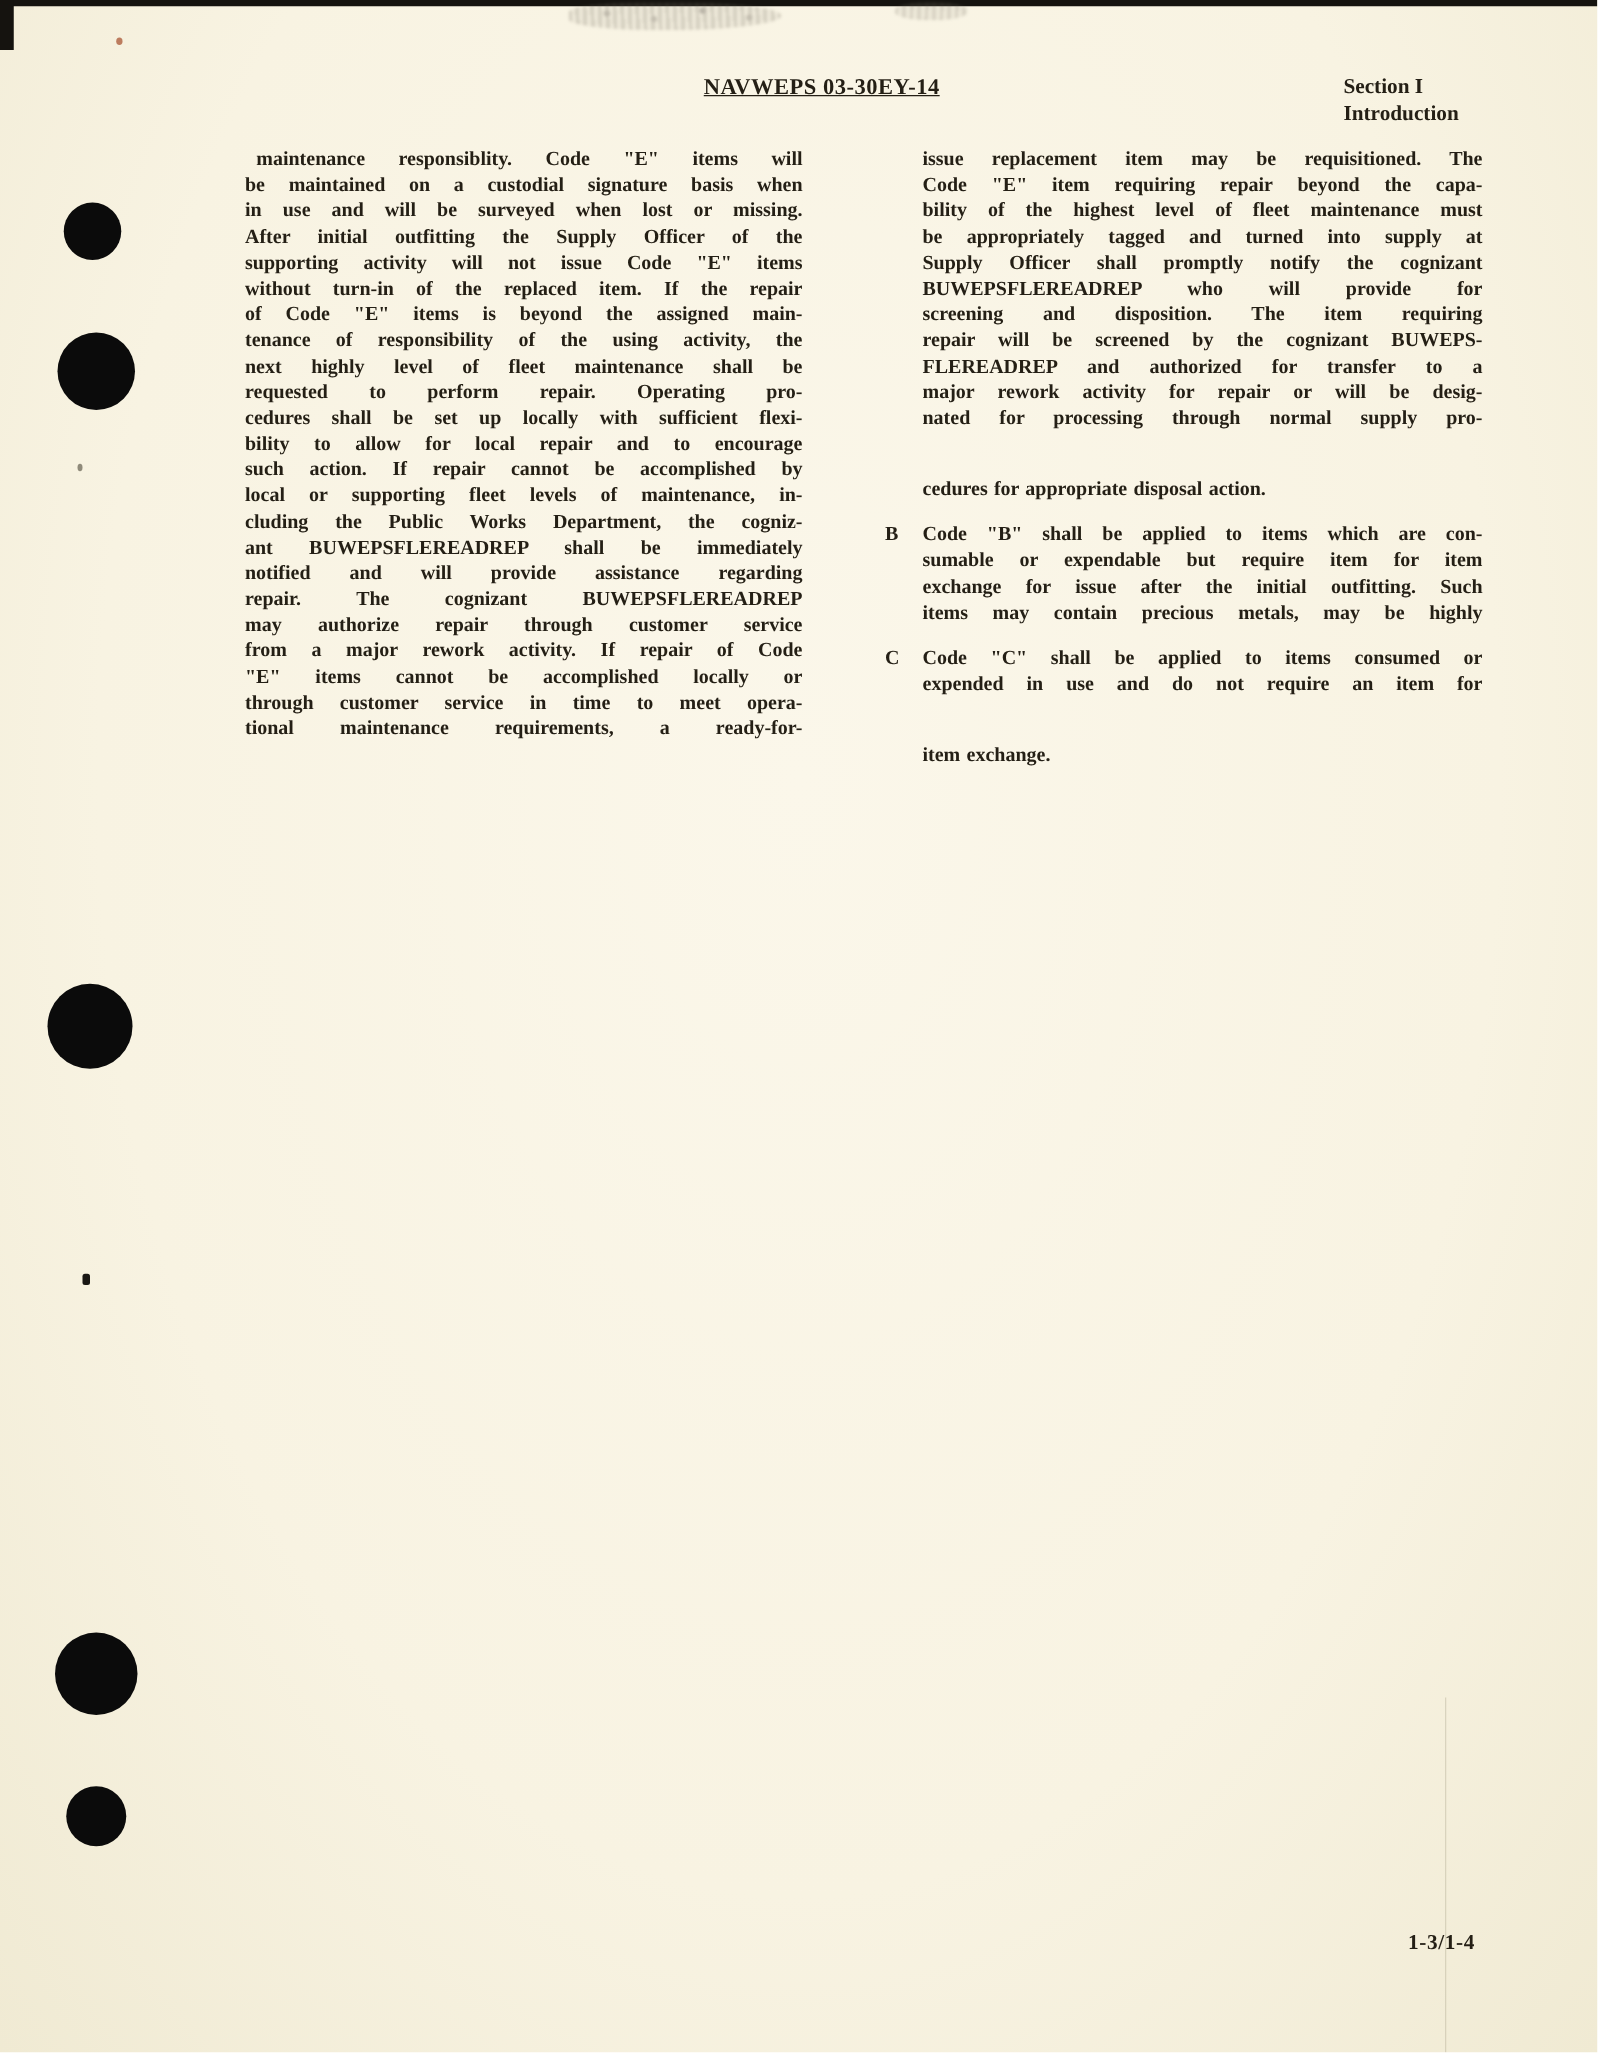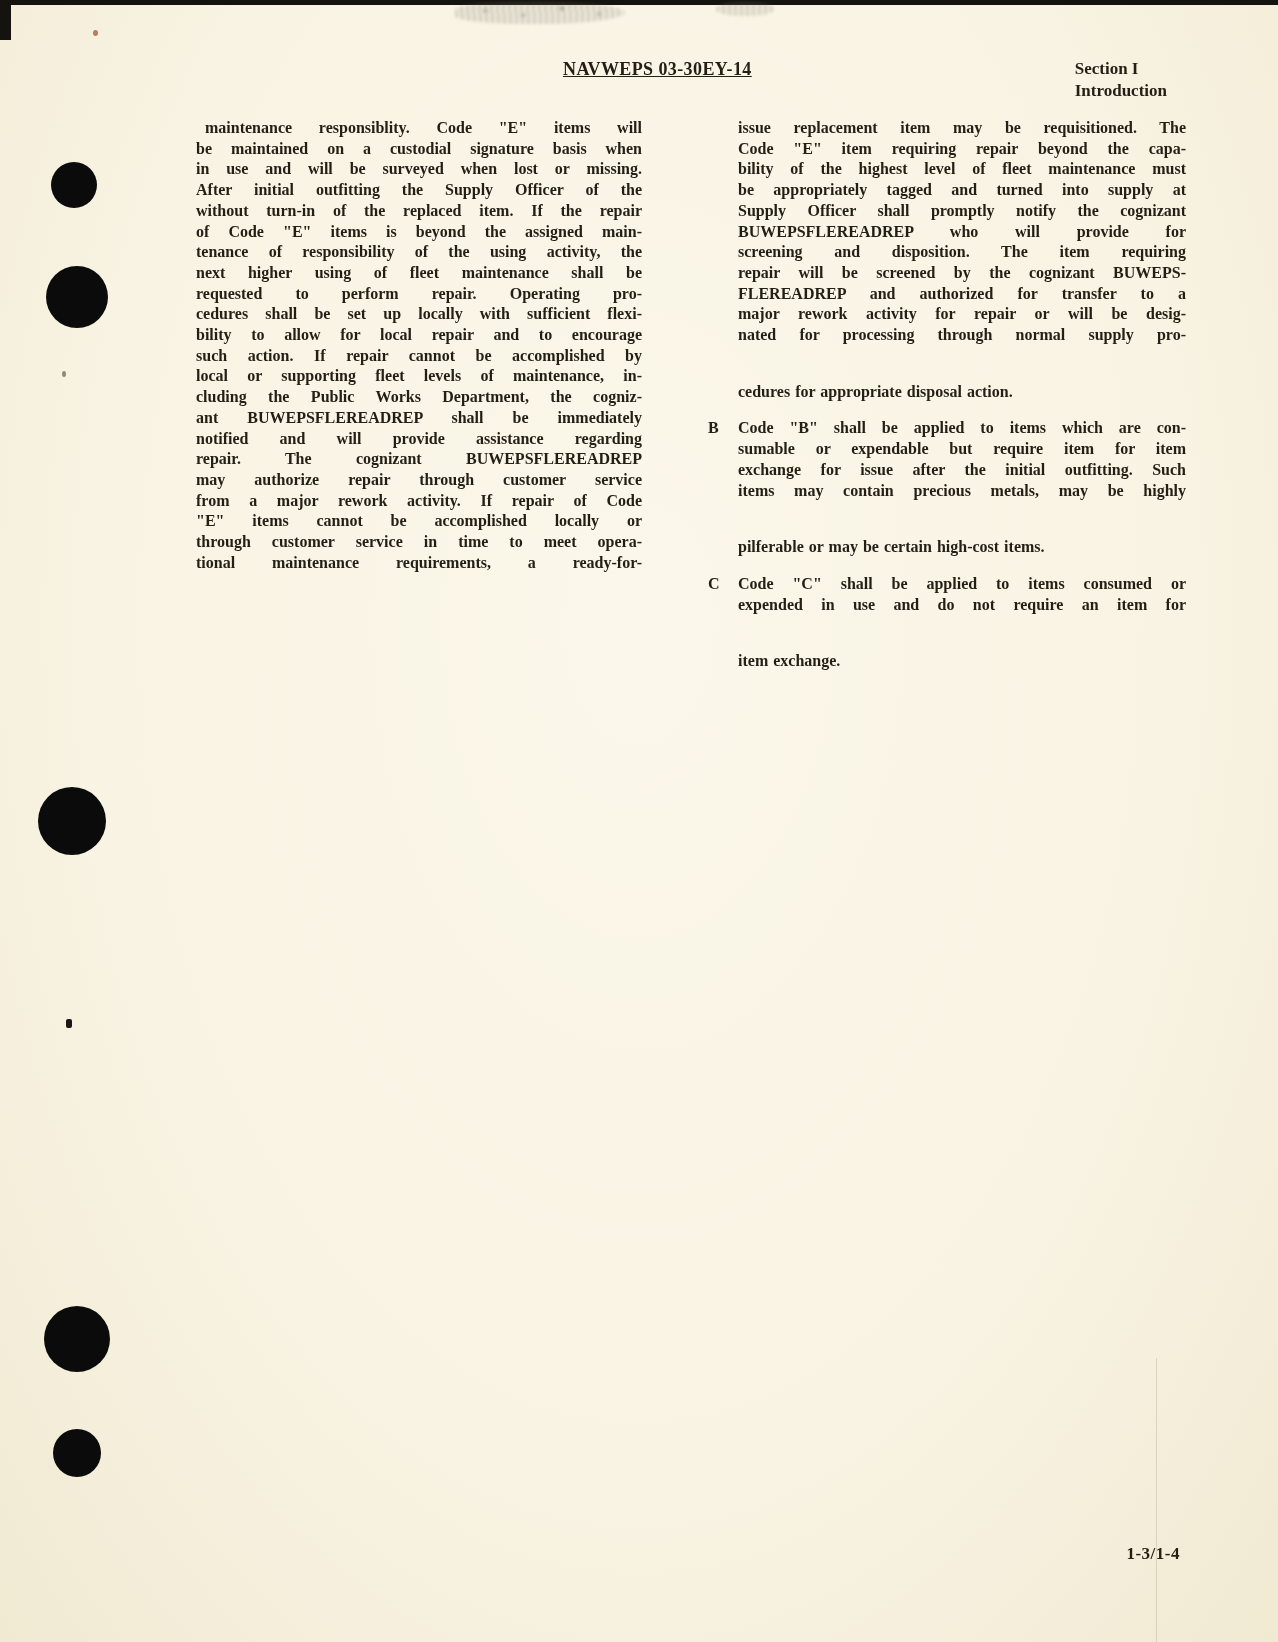--- a/index.html
+++ b/index.html
@@ -74,24 +74,25 @@
   <div class="section-block">
     <div>Section I</div>
     <div>Introduction</div>
   </div>
 
   <div class="col col-left" id="left-column">
       <div class="tline">maintenance responsiblity.  Code "E" items will</div>
       <div class="tline">be maintained on a custodial signature basis when</div>
       <div class="tline">in use and will be surveyed when lost or missing.</div>
       <div class="tline">After initial outfitting the Supply Officer of the</div>
+      <div class="tline">supporting activity will not issue Code "E" items</div>
       <div class="tline">without turn-in of the replaced item.  If the repair</div>
       <div class="tline">of Code "E" items is beyond the assigned main-</div>
       <div class="tline">tenance of responsibility of the using activity, the</div>
-      <div class="tline">next higher using of fleet maintenance shall be</div>
+      <div class="tline">next highly level of fleet maintenance shall be</div>
       <div class="tline">requested to perform repair.  Operating pro-</div>
       <div class="tline">cedures shall be set up locally with sufficient flexi-</div>
       <div class="tline">bility to allow for local repair and to encourage</div>
       <div class="tline">such action.  If repair cannot be accomplished by</div>
       <div class="tline">local or supporting fleet levels of maintenance, in-</div>
       <div class="tline">cluding the Public Works Department, the cogniz-</div>
       <div class="tline">ant BUWEPSFLEREADREP shall be immediately</div>
       <div class="tline">notified and will provide assistance regarding</div>
       <div class="tline">repair.  The cognizant BUWEPSFLEREADREP</div>
       <div class="tline">may authorize repair through customer service</div>
@@ -114,21 +115,20 @@
         <div class="tline">major rework activity for repair or will be desig-</div>
         <div class="tline">nated for processing through normal supply pro-</div>
         <div class="tline last">cedures for appropriate disposal action.</div>
       </div>
       <div class="para">
         <span class="para-label">B</span>
         <div class="tline">Code "B" shall be applied to items which are con-</div>
         <div class="tline">sumable or expendable but require item for item</div>
         <div class="tline">exchange for issue after the initial outfitting.  Such</div>
         <div class="tline">items may contain precious metals, may be highly</div>
-        <div class="tline last">pilferable or may be certain high-cost items.</div>
       </div>
       <div class="para">
         <span class="para-label">C</span>
         <div class="tline">Code "C" shall be applied to items consumed or</div>
         <div class="tline">expended in use and do not require an item for</div>
         <div class="tline last">item exchange.</div>
       </div>
     </div>
 
   <div class="page-number">1-3/1-4</div>

